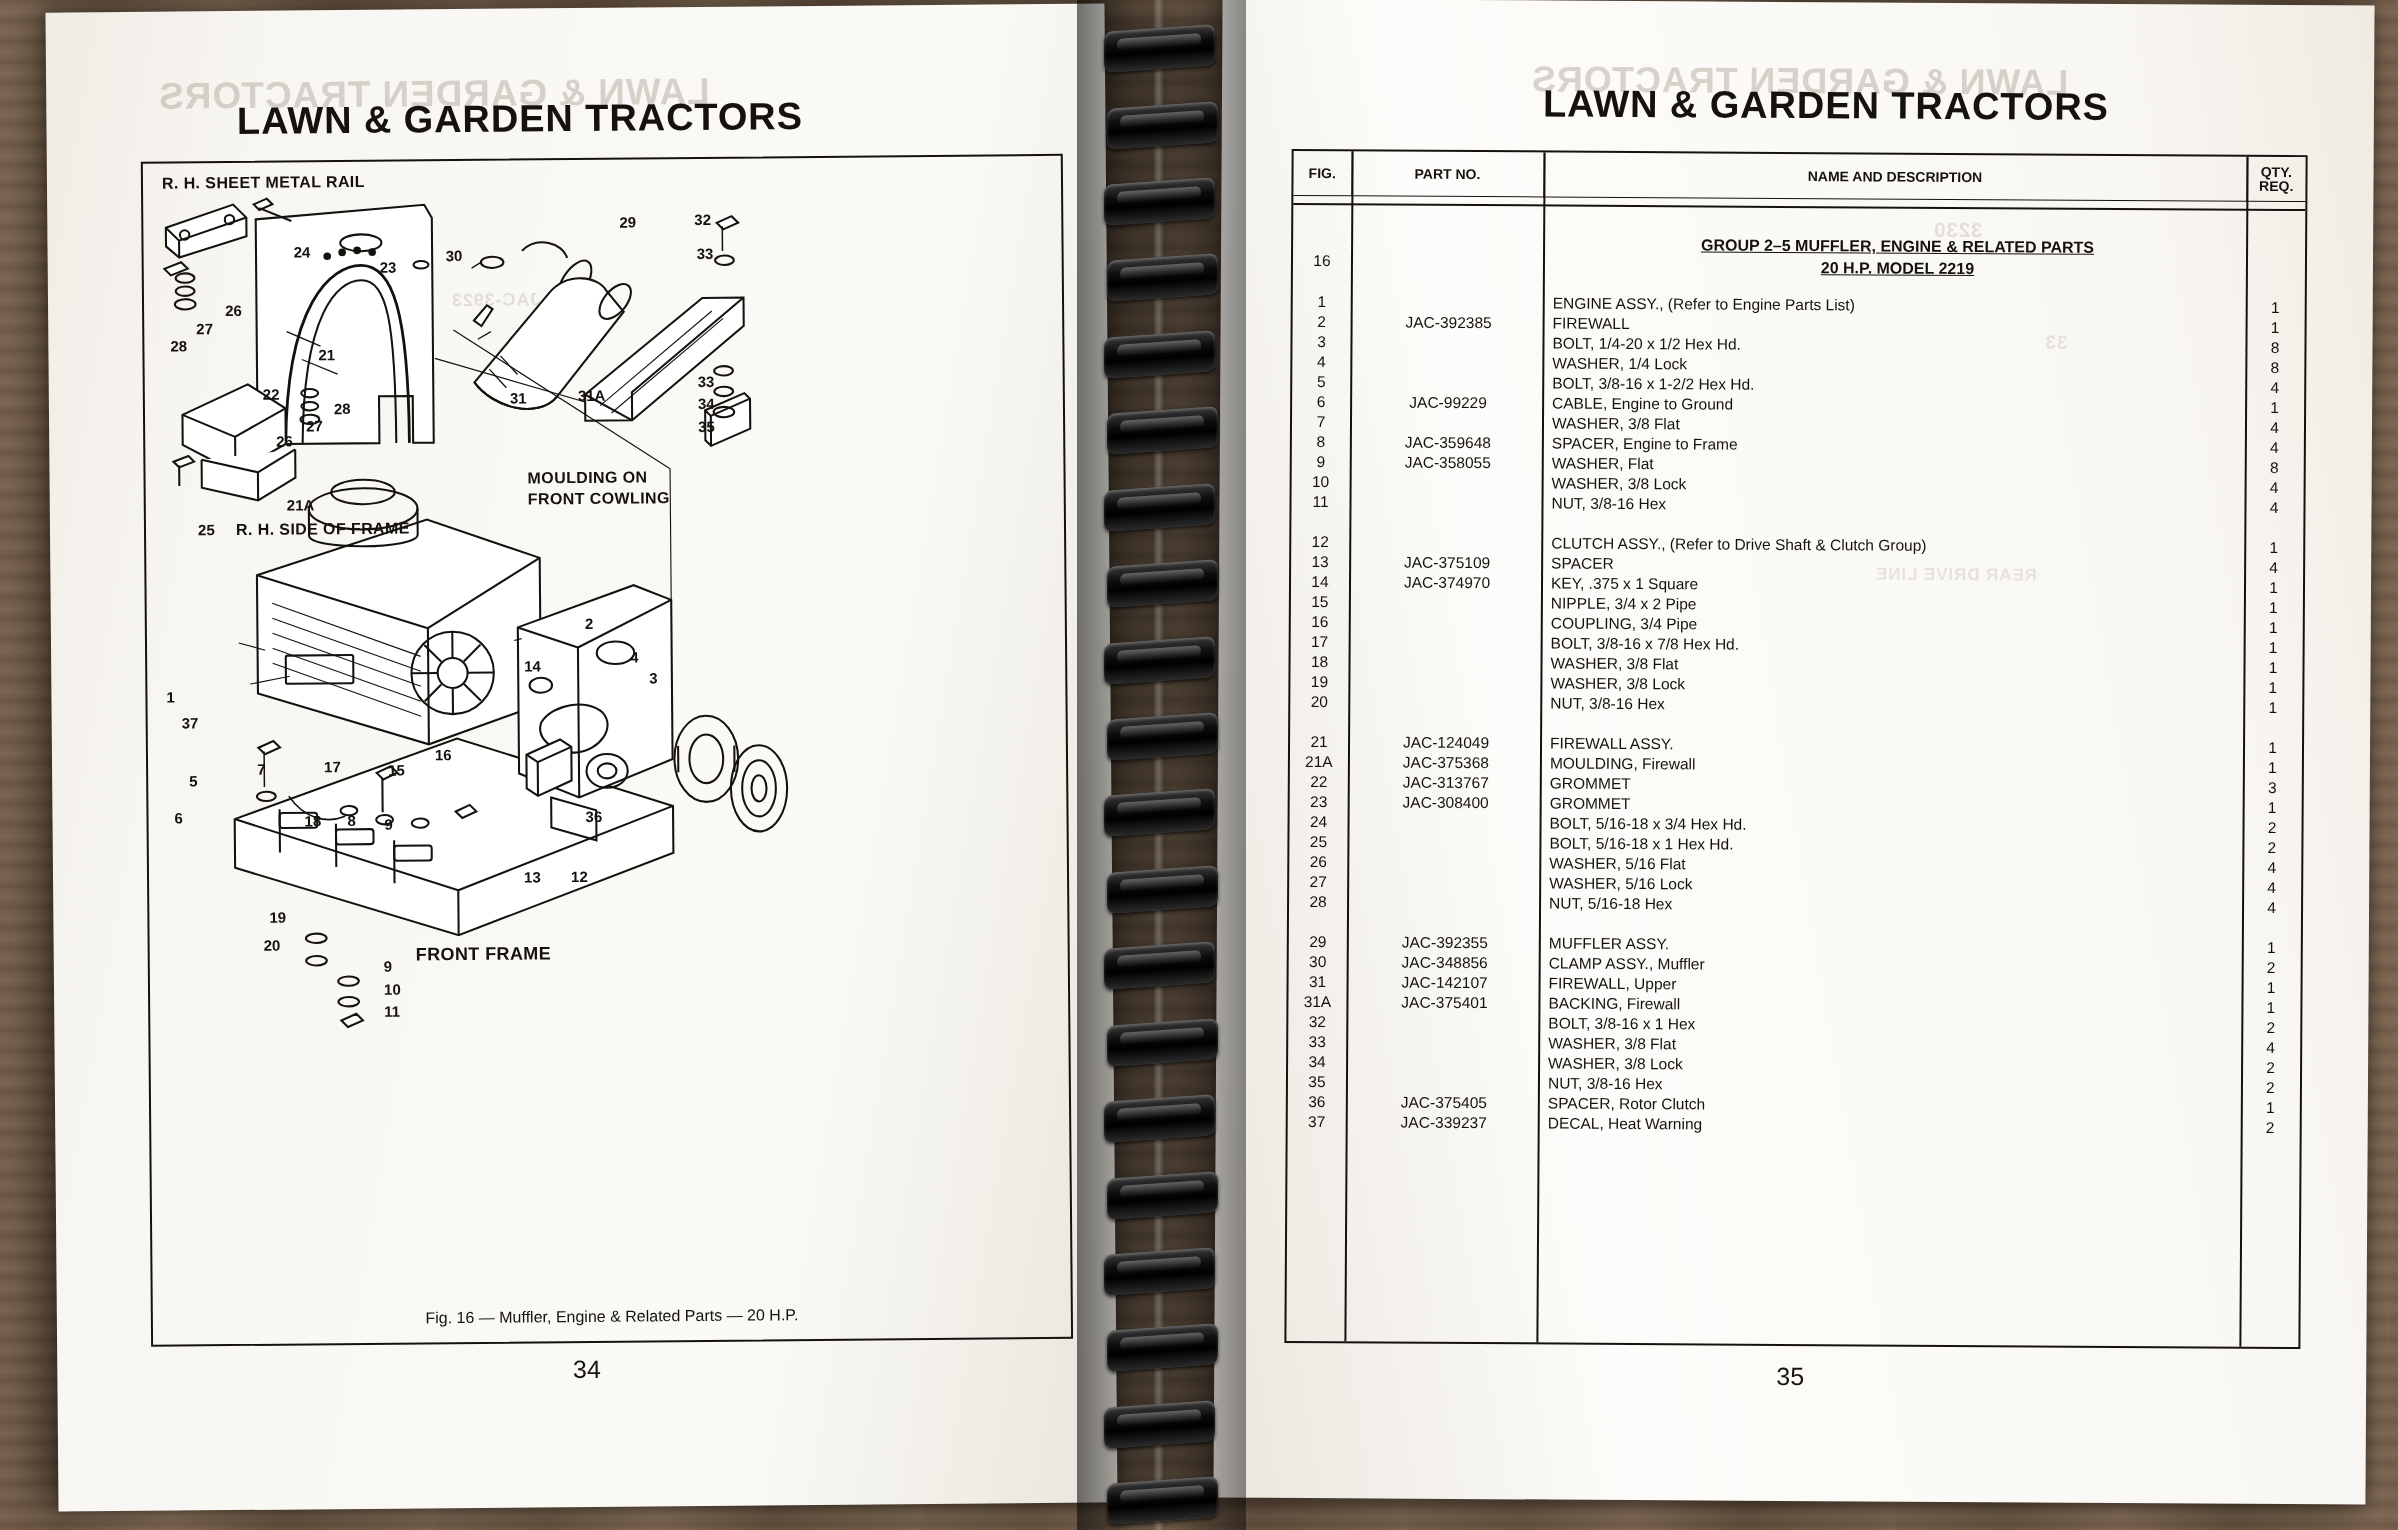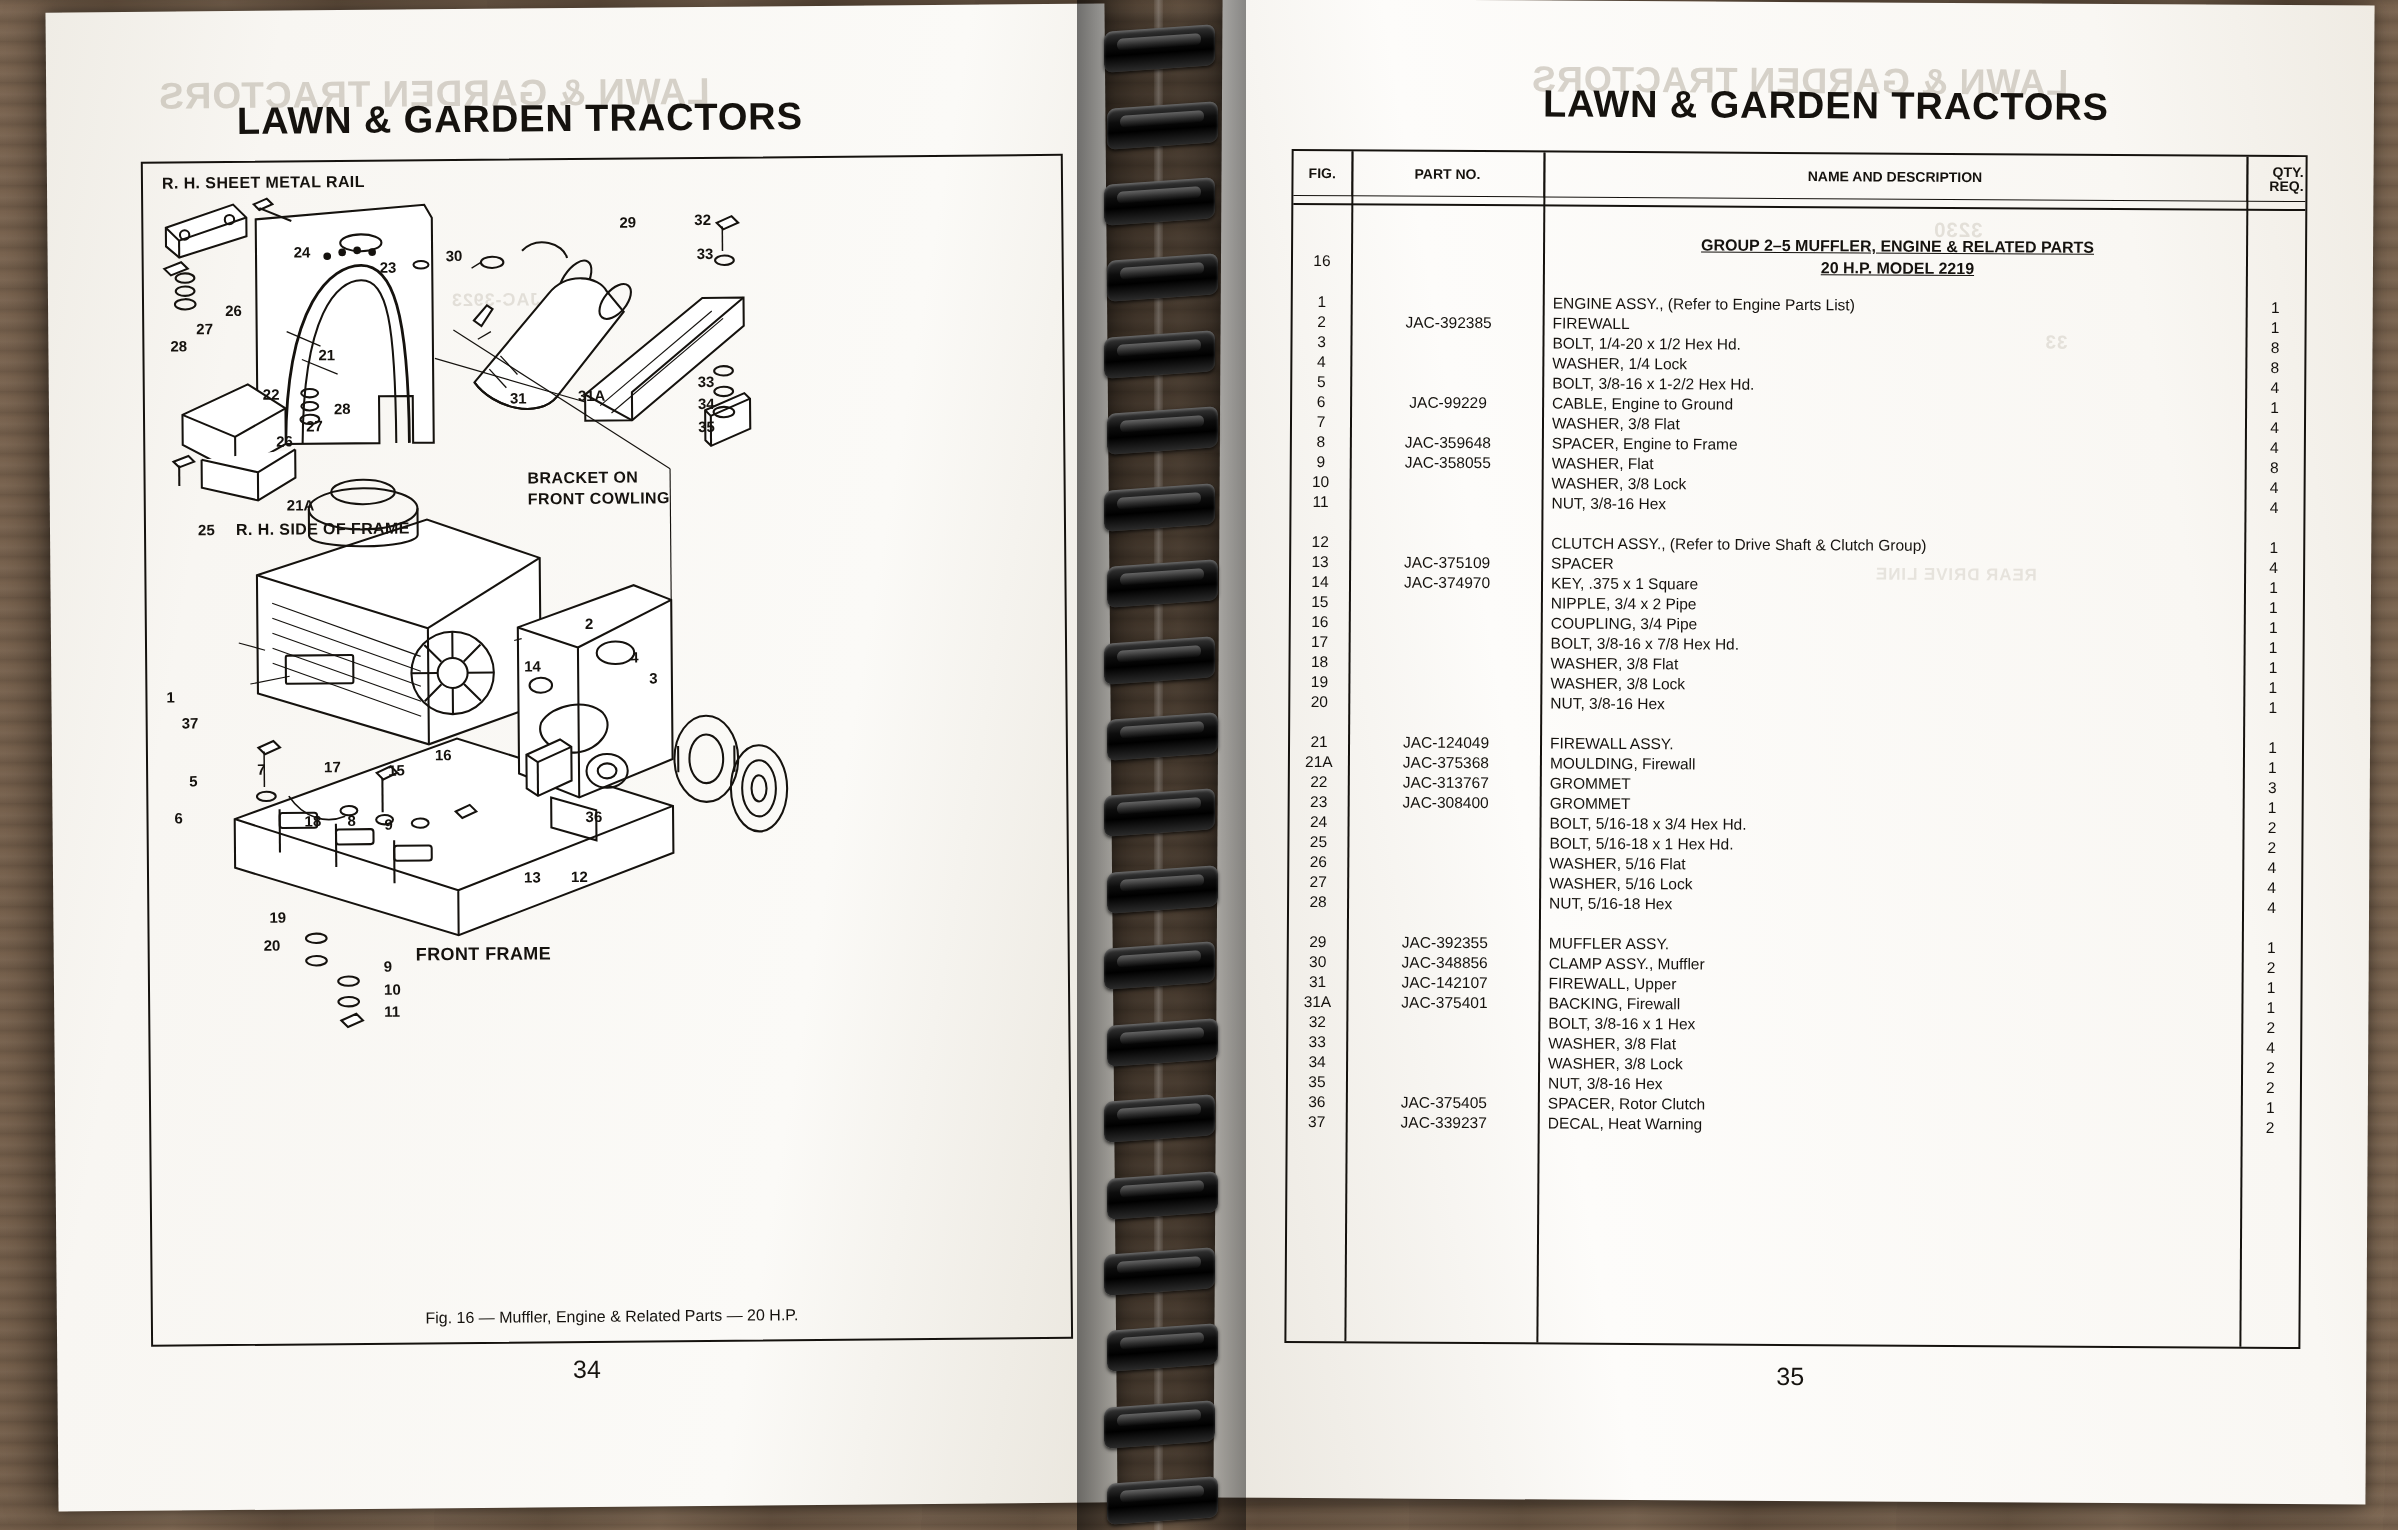--- a/index.html
+++ b/index.html
@@ -78,21 +78,21 @@
     border:2.8px solid #15120e;background:transparent;
   }
   table.parts{
     position:absolute;left:0;top:0;width:100%;border-collapse:collapse;
     font-size:15px;color:#15120e;
   }
   table.parts th{
     border-bottom:1.9px solid #15120e;border-right:1.9px solid #15120e;
     font-size:14px;font-weight:bold;padding:7.5px 1.9px;line-height:1.05;
   }
-  table.parts th.last{border-right:none;text-align:right;}
+  table.parts th.last{border-right:none;}
   col.c-fig{width:58px;}
   col.c-part{width:192px;}
   col.c-name{width:703px;}
   col.c-qty{width:59px;}
   .vline{position:absolute;top:0;bottom:0;width:1.9px;background:#15120e;}
   #v1{left:58px;} #v2{left:250px;} #v3{left:953px;}
   #hhead{position:absolute;left:0;right:0;top:52px;height:1.9px;background:#15120e;}
 
   .col-cell{position:absolute;font-size:15.5px;color:#15120e;line-height:20px;white-space:pre;}
   #col-fig{left:0;width:58px;text-align:center;top:141px;}
@@ -318,21 +318,21 @@
       <div class="lbl" style="left:433px;top:227px;">31A</div>
       <div class="lbl" style="left:553px;top:214px;">33</div>
       <div class="lbl" style="left:553px;top:236px;">34</div>
       <div class="lbl" style="left:553px;top:259px;">35</div>
       <div class="lbl" style="left:131px;top:270px;">26</div>
       <div class="lbl" style="left:161px;top:255px;">27</div>
       <div class="lbl" style="left:189px;top:238px;">28</div>
       <div class="lbl" style="left:141px;top:334px;">21A</div>
       <div class="lbl" style="left:52px;top:358px;">25</div>
 
-      <div class="hdr" style="left:382px;top:309px;">BRACKET ON</div>
+      <div class="hdr" style="left:382px;top:309px;">MOULDING ON</div>
       <div class="hdr" style="left:382px;top:330px;">FRONT COWLING</div>
       <div class="hdr" style="left:90px;top:358px;">R. H. SIDE OF FRAME</div>
 
       <div class="lbl" style="left:438px;top:455px;">2</div>
       <div class="lbl" style="left:483px;top:489px;">4</div>
       <div class="lbl" style="left:502px;top:510px;">3</div>
       <div class="lbl" style="left:377px;top:497px;">14</div>
       <div class="lbl" style="left:19px;top:525px;">1</div>
       <div class="lbl" style="left:34px;top:551px;">37</div>
       <div class="lbl" style="left:41px;top:609px;">5</div>

